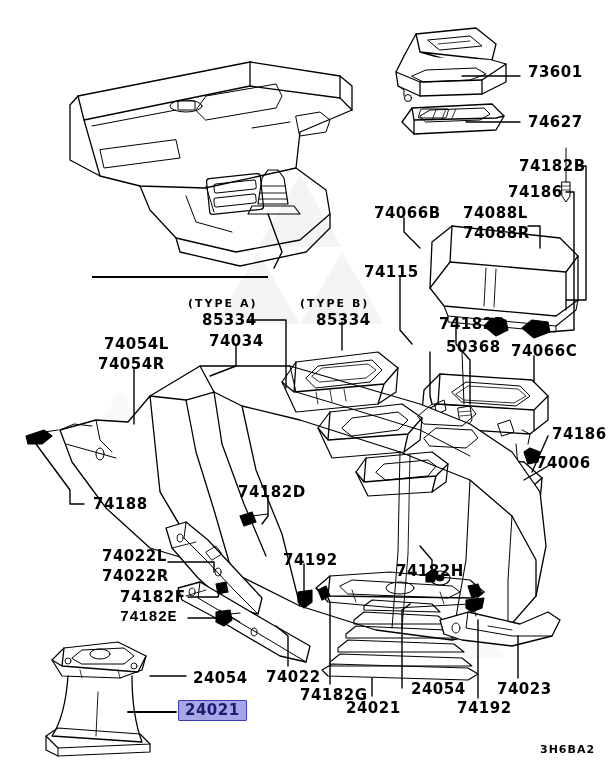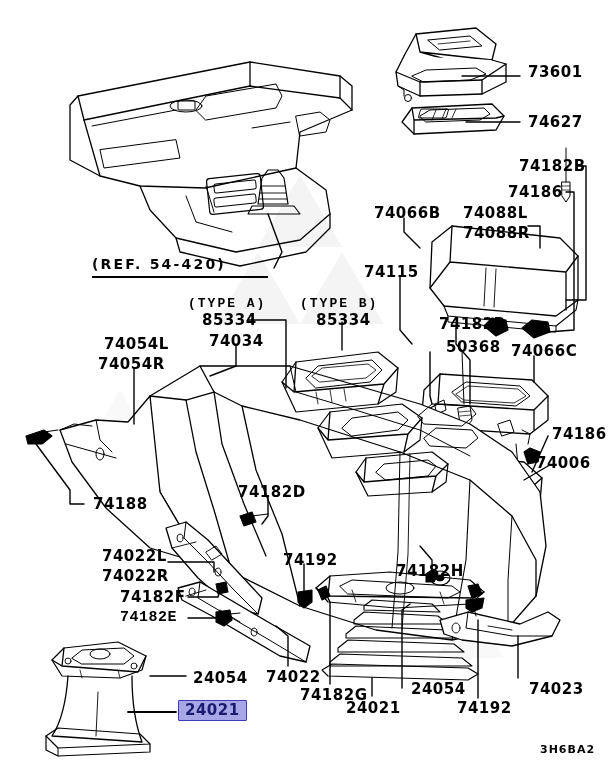--- a/index.html
+++ b/index.html
@@ -9,21 +9,21 @@
     color:#000;
   }
   #stage{position:absolute;left:0;top:0;width:609px;height:768px;}
   .lbl{
     position:absolute;
     font-family:"DejaVu Sans","Liberation Sans",sans-serif;
     font-size:15px;font-weight:bold;letter-spacing:.5px;
     color:#000;white-space:nowrap;line-height:16px;
   }
   .lbl.ref{font-size:14px;letter-spacing:2.2px;}
-  .lbl.type{font-size:13px;letter-spacing:2px;font-family:Liberation Mono, monospace;}
+  .lbl.type{font-size:11px;letter-spacing:2px;}
   .lbl.wm{font-size:11px;letter-spacing:1px;font-weight:bold;}
   .hl{
     background:#a7a7e8;border:1px solid #3b3bbb;
     padding:1px 6px 2px 6px;border-radius:1px;
     color:#1a1a6e;
   }
   .underline{position:absolute;background:#000;height:2px;}
   svg.art{position:absolute;left:0;top:0;width:609px;height:768px;pointer-events:none;}
 </style>
 </head>
@@ -292,21 +292,20 @@
       <path d="M216 612 L230 610 L232 620 L224 626 L216 622 Z" stroke-width="1.1" fill="#000"></path>
       <path d="M230 614 L240 613" stroke-width="1"></path>
 
       <path d="M298 592 L312 590 L312 602 L304 608 L298 602 Z" stroke-width="1.1" fill="#000"></path>
 
     </g>
   </svg>
 
   <div class="underline" style="left:92px;top:276px;width:176px;"></div>
 
-  <div class="lbl ref" style="left:92px;top:256px;">(REF. 54-420)</div>
   <div class="lbl type" style="left:188px;top:296px;">(TYPE A)</div>
   <div class="lbl type" style="left:300px;top:296px;">(TYPE B)</div>
   <div class="lbl wm" style="left:540px;top:742px;">3H6BA2</div>
 
   <div class="lbl" style="left:528px;top:64px;">73601</div>
   <div class="lbl" style="left:528px;top:114px;">74627</div>
   <div class="lbl" style="left:519px;top:158px;">74182B</div>
   <div class="lbl" style="left:508px;top:184px;">74186</div>
   <div class="lbl" style="left:463px;top:205px;">74088L</div>
   <div class="lbl" style="left:463px;top:225px;">74088R</div>
@@ -327,18 +326,18 @@
   <div class="lbl" style="left:102px;top:548px;">74022L</div>
   <div class="lbl" style="left:102px;top:568px;">74022R</div>
   <div class="lbl" style="left:120px;top:589px;">74182F</div>
   <div class="lbl" style="left:120px;top:610px;font-family:Liberation Mono, monospace;">74182E</div>
   <div class="lbl" style="left:283px;top:552px;">74192</div>
   <div class="lbl" style="left:396px;top:563px;">74182H</div>
   <div class="lbl" style="left:266px;top:669px;">74022</div>
   <div class="lbl" style="left:300px;top:687px;">74182G</div>
   <div class="lbl" style="left:346px;top:700px;">24021</div>
   <div class="lbl" style="left:411px;top:681px;">24054</div>
-  <div class="lbl" style="left:497px;top:681px;margin-left:32px;">74023</div>
+  <div class="lbl" style="left:497px;top:681px;">74023</div>
   <div class="lbl" style="left:457px;top:700px;">74192</div>
   <div class="lbl" style="left:193px;top:670px;">24054</div>
   <div class="lbl hl" style="left:178px;top:700px;">24021</div>
 
 </div>
 
 </body></html>

